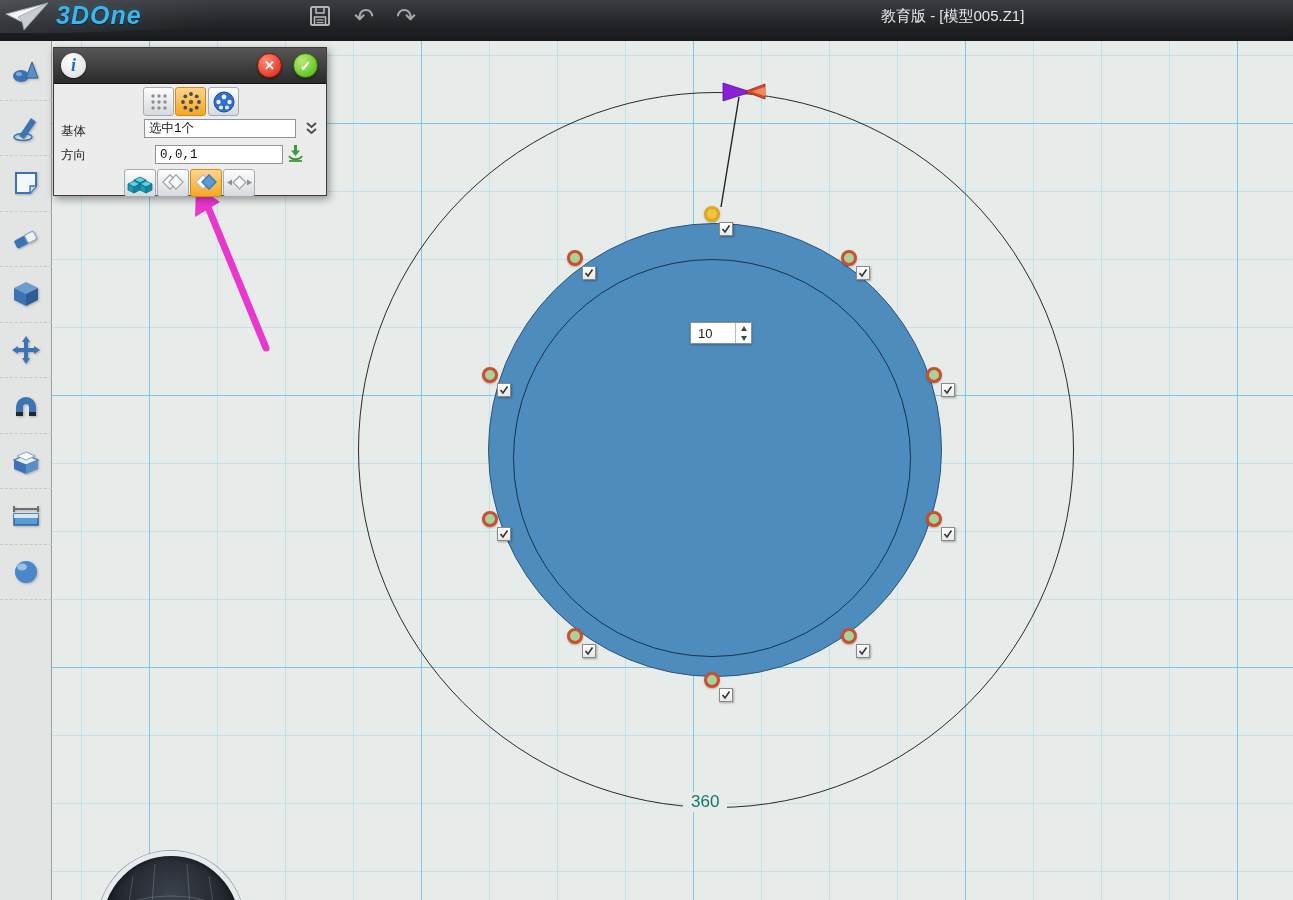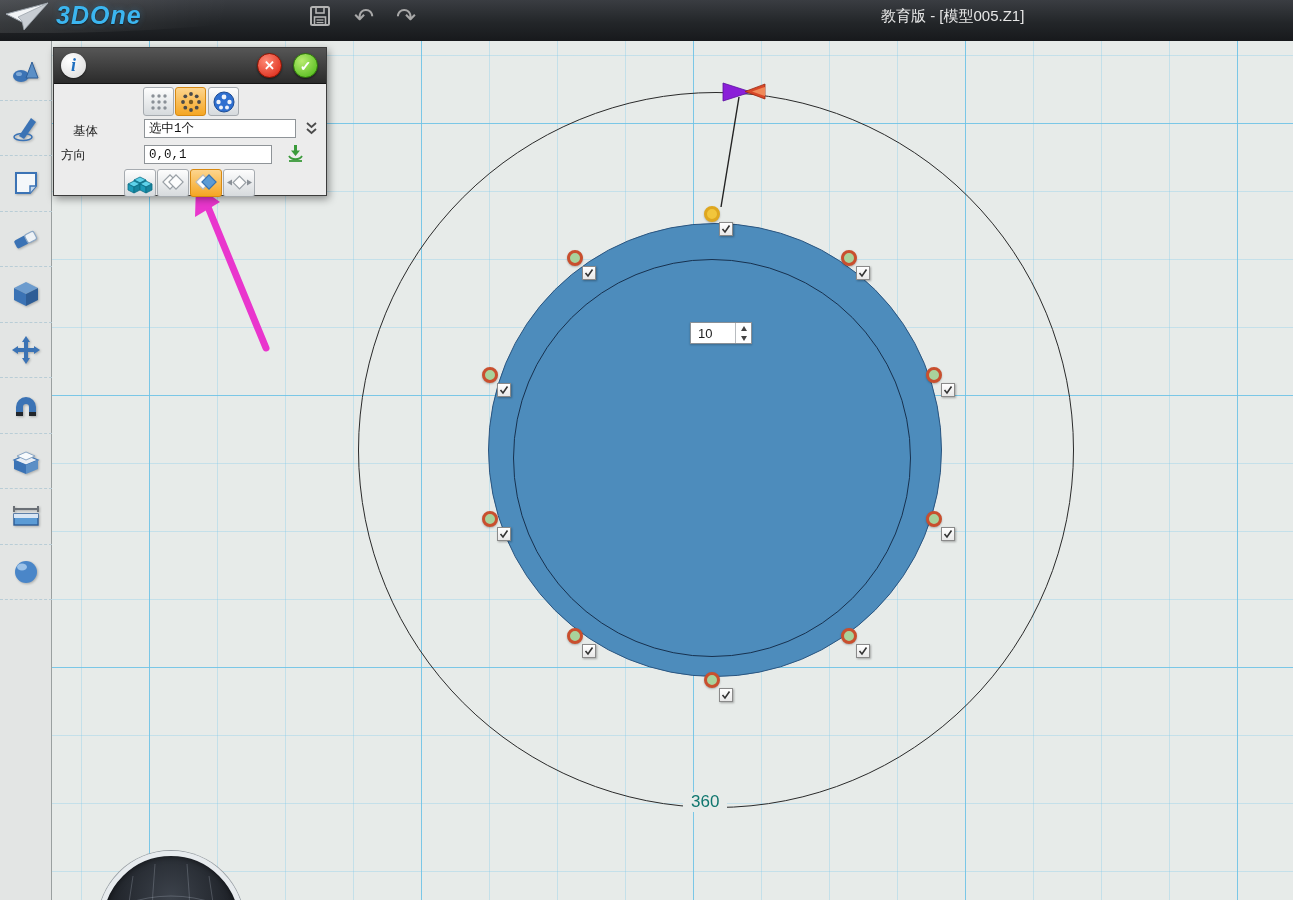--- a/index.html
+++ b/index.html
@@ -101,22 +101,22 @@
     background:linear-gradient(#fdfdfd, #d6dadd); border:1px solid #a6abb0; cursor:pointer;
     display:flex; align-items:center; justify-content:center; padding:0; }
   .sel { background:linear-gradient(#fdd58e, #f5a623) !important; border:1px solid #d78912 !important; }
   .tgl-1 { left:89px; top:39px; } .tgl-2 { left:121px; top:39px; } .tgl-3 { left:154px; top:39px; }
   .bot-btn { width:32px; height:28px; top:121px; }
   .bot-1 { left:70px; } .bot-2 { left:103px; } .bot-3 { left:136px; } .bot-4 { left:169px; }
 
   .fld-label { position:absolute; left:7px; font-size:12.5px; color:#1d1d1d; }
   .fld-input { position:absolute; left:90px; height:19px; border:1px solid #8f9498; background:#fff;
     font-size:12.5px; padding:0 4px; font-family:Liberation Mono, monospace; color:#111; outline:none; }
-  .lbl-base { top:75px;margin-left:12px; } .inp-base { top:71px; width:152px; }
-  .lbl-dir { top:99px; } .inp-dir { top:97px; width:128px; }
+  .lbl-base { top:75px; } .inp-base { top:71px; width:152px; }
+  .lbl-dir { top:99px; } .inp-dir { top:97px; width:128px;margin-left:11px; }
   .chev-dbl { position:absolute; left:251px; top:73px; cursor:pointer; background:none; border:none; padding:0; }
   .pick-btn { position:absolute; left:233px; top:96px; cursor:pointer; background:none; border:none; padding:0; }
 
   .pink-arrow { position:absolute; left:140px; top:175px; width:150px; height:190px; z-index:29;
     pointer-events:none; }
 </style>
 </head>
 <body>
 
 <div class="app">

